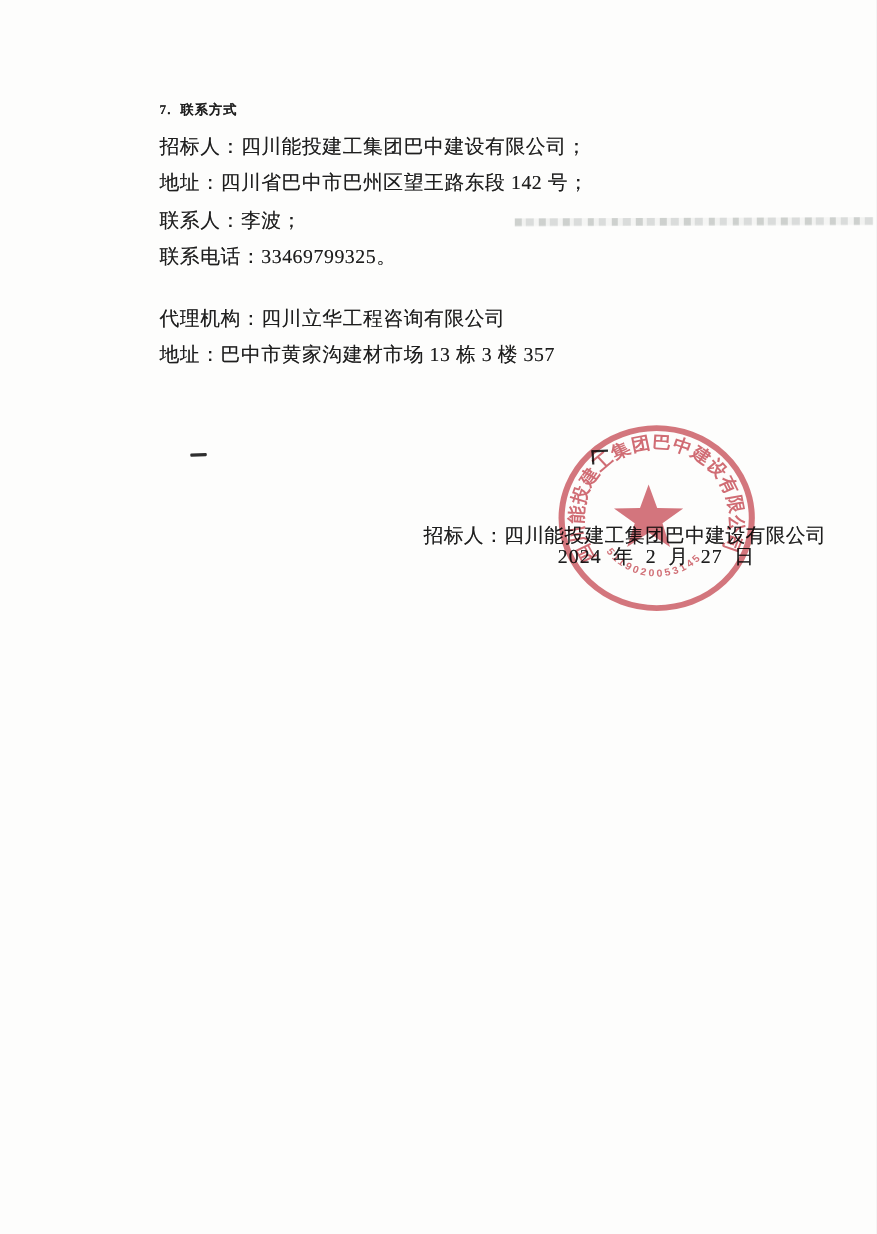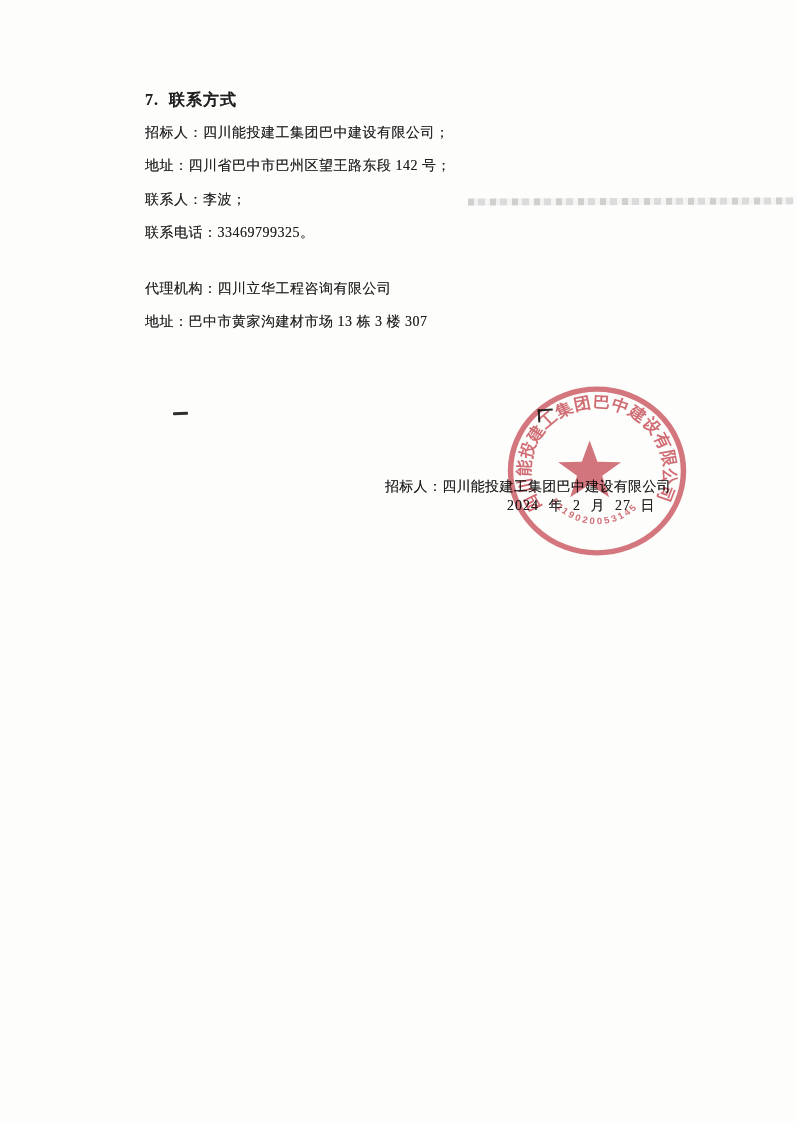--- a/index.html
+++ b/index.html
@@ -8,29 +8,29 @@
     width: 797px;
     height: 1122px;
     margin: 0 auto;
     background: #fdfdfc;
     overflow: hidden;
     font-family: "Liberation Serif", "DejaVu Serif", serif;
     color: #1e1e1e;
   }
   .txt {
     position: absolute;
-    font-size: 14px;
+    font-size: 18px;
     line-height: 24px;
     letter-spacing: 0.5px;
     white-space: pre;
     color: #1e1e1e;
     text-shadow: 0 0 0.5px rgba(20,20,20,0.55);
   }
   .heading {
-    font-size: 16px;
+    font-size: 12px;
     font-weight: bold;
     letter-spacing: 1px;
   }
   .sig { letter-spacing: 0.3px; margin-top: 25px; }
   .date { word-spacing: 5px; letter-spacing: 1px; }
 
   
   .seal {
     position: absolute;
     left: 505px;
@@ -93,21 +93,21 @@
   <div class="txt" style="left:145px; top:121px;">招标人：四川能投建工集团巴中建设有限公司；</div>
 
   <div class="txt" style="left:145px; top:154px;">地址：四川省巴中市巴州区望王路东段 142 号；</div>
 
   <div class="txt" style="left:145px; top:188px;">联系人：李波；</div>
 
   <div class="txt" style="left:145px; top:221px;">联系电话：33469799325。</div>
 
   <div class="txt" style="left:145px; top:277px;text-align:right;">代理机构：四川立华工程咨询有限公司</div>
 
-  <div class="txt" style="left:145px; top:310px;">地址：巴中市黄家沟建材市场 13 栋 3 楼 307</div>
+  <div class="txt" style="left:145px; top:310px;">地址：巴中市黄家沟建材市场 13 栋 3 楼 357</div>
 
 
   <div class="txt sig" style="left:385px; top:450px;">招标人：四川能投建工集团巴中建设有限公司</div>
 
   <div class="txt date" style="left:507px; top:494px;">2024 年 2 月 27 日</div>
 
   <div class="seal">
     <svg viewBox="-100 -100 200 200" preserveAspectRatio="none">
       <defs>
         <path id="ringTextPath" d="M -59.8,41.9 A 73,73 0 1 1 59.8,41.9" fill="none"></path>

